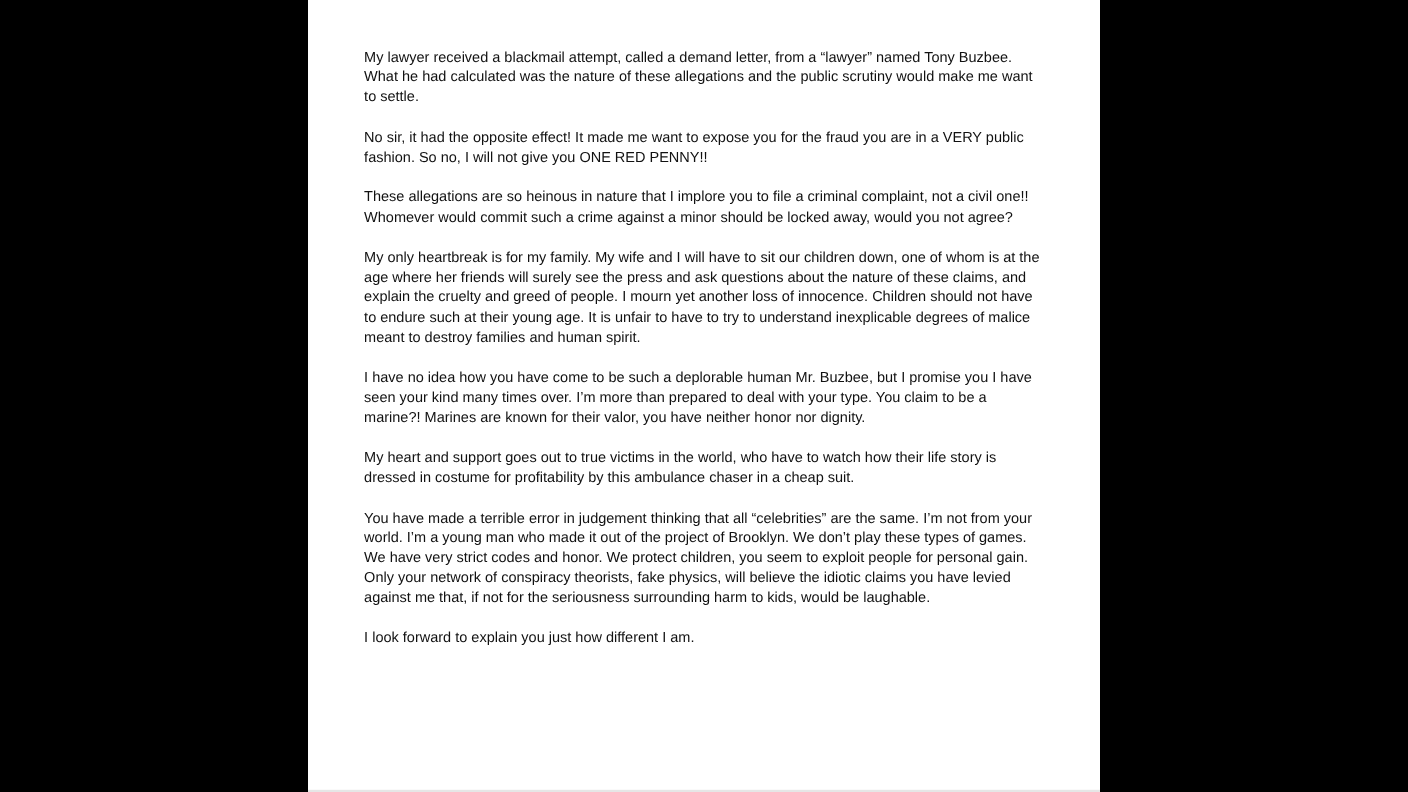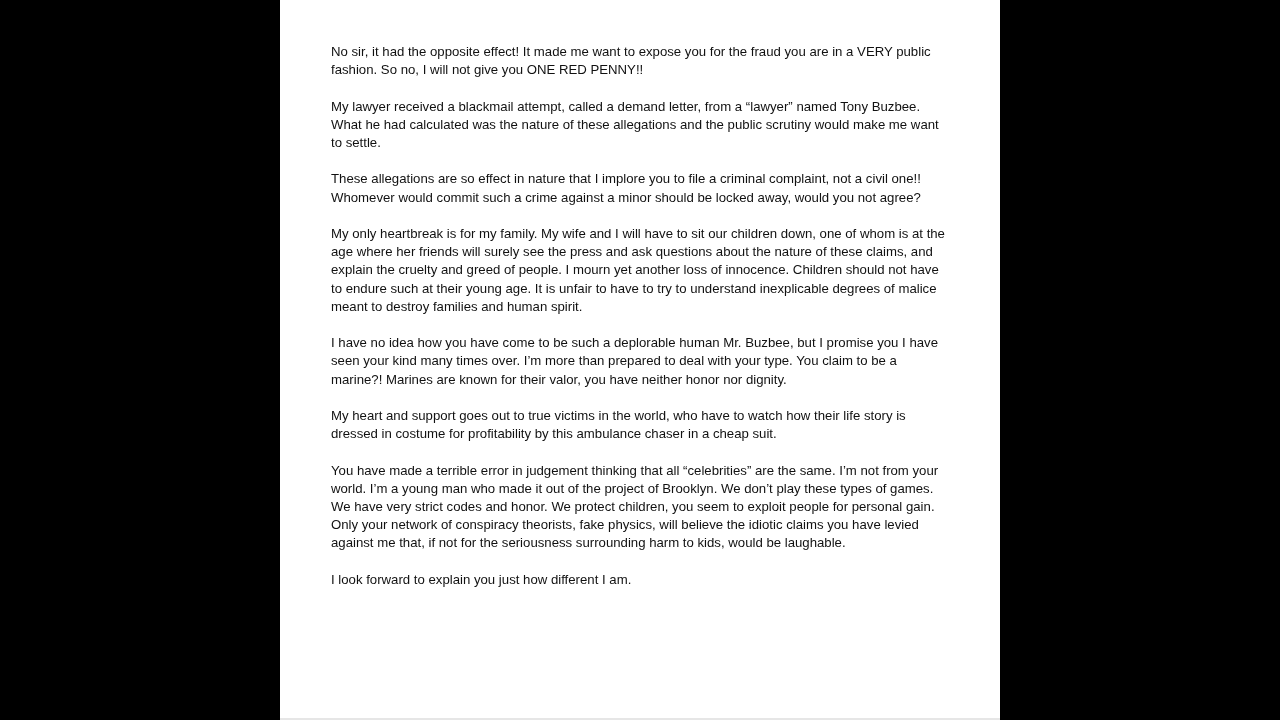--- a/index.html
+++ b/index.html
@@ -32,26 +32,26 @@
     .content p {
       margin: 0 0 18.2px 0;
       white-space: pre-line;
     }
   </style>
 </head>
 <body>
 
 <div class="page">
   <div class="content">
-    <p>No sir, it had the opposite effect! It made me want to expose you for the fraud you are in a VERY public
-fashion. So no, I will not give you ONE RED PENNY!!</p>
     <p>My lawyer received a blackmail attempt, called a demand letter, from a “lawyer” named Tony Buzbee.
 What he had calculated was the nature of these allegations and the public scrutiny would make me want
 to settle.</p>
-    <p>These allegations are so effect in nature that I implore you to file a criminal complaint, not a civil one!!
+    <p>No sir, it had the opposite effect! It made me want to expose you for the fraud you are in a VERY public
+fashion. So no, I will not give you ONE RED PENNY!!</p>
+    <p>These allegations are so heinous in nature that I implore you to file a criminal complaint, not a civil one!!
 Whomever would commit such a crime against a minor should be locked away, would you not agree?</p>
     <p>My only heartbreak is for my family. My wife and I will have to sit our children down, one of whom is at the
 age where her friends will surely see the press and ask questions about the nature of these claims, and
 explain the cruelty and greed of people. I mourn yet another loss of innocence. Children should not have
 to endure such at their young age. It is unfair to have to try to understand inexplicable degrees of malice
 meant to destroy families and human spirit.</p>
     <p>I have no idea how you have come to be such a deplorable human Mr. Buzbee, but I promise you I have
 seen your kind many times over. I’m more than prepared to deal with your type. You claim to be a
 marine?! Marines are known for their valor, you have neither honor nor dignity.</p>
     <p>My heart and support goes out to true victims in the world, who have to watch how their life story is

